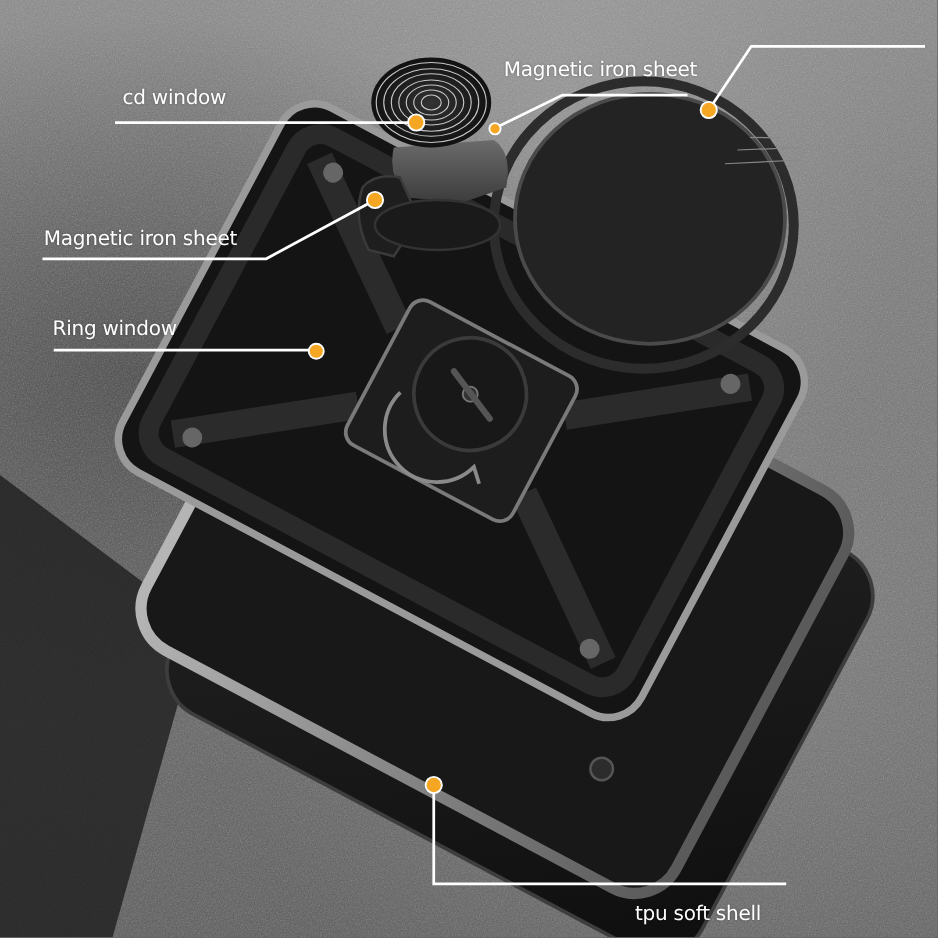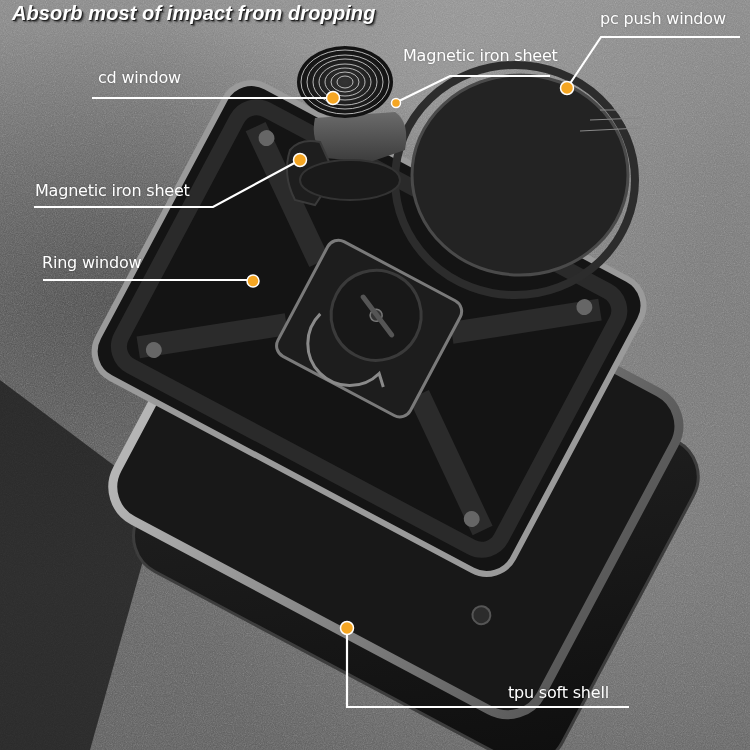--- a/index.html
+++ b/index.html
@@ -145,22 +145,20 @@
     <g fill="#f5a623" stroke="#ffffff" stroke-width="1.5">
       <circle cx="333" cy="98" r="6.5"></circle>
       <circle cx="396" cy="103" r="4.5"></circle>
       <circle cx="567" cy="88" r="6.5"></circle>
       <circle cx="300" cy="160" r="6.5"></circle>
       <circle cx="253" cy="281" r="6"></circle>
       <circle cx="347" cy="628" r="6.5"></circle>
     </g>
   </svg>
 
-  <div class="title">Absorb most of impact from dropping</div>
 
   <div class="label" style="left:98px; top:68px;">cd window</div>
   <div class="label" style="left:403px; top:46px;">Magnetic iron sheet</div>
-  <div class="label" style="left:600px; top:9px;">pc push window</div>
   <div class="label" style="left:35px; top:181px;">Magnetic iron sheet</div>
   <div class="label" style="left:42px; top:253px;">Ring window</div>
-  <div class="label" style="left:508px; top:683px;">tpu soft shell</div>
+  <div class="label" style="left:508px; top:721px;">tpu soft shell</div>
 
 </div>
 
 </body></html>

